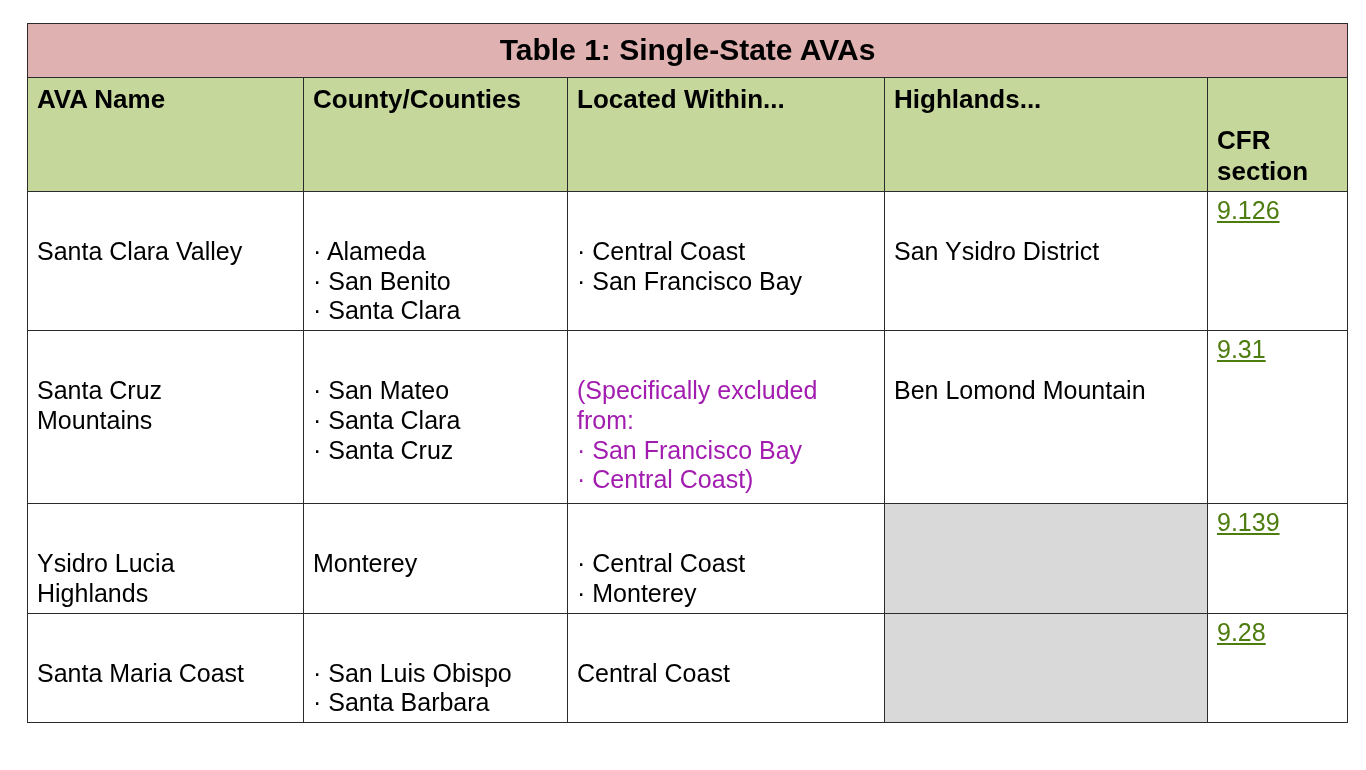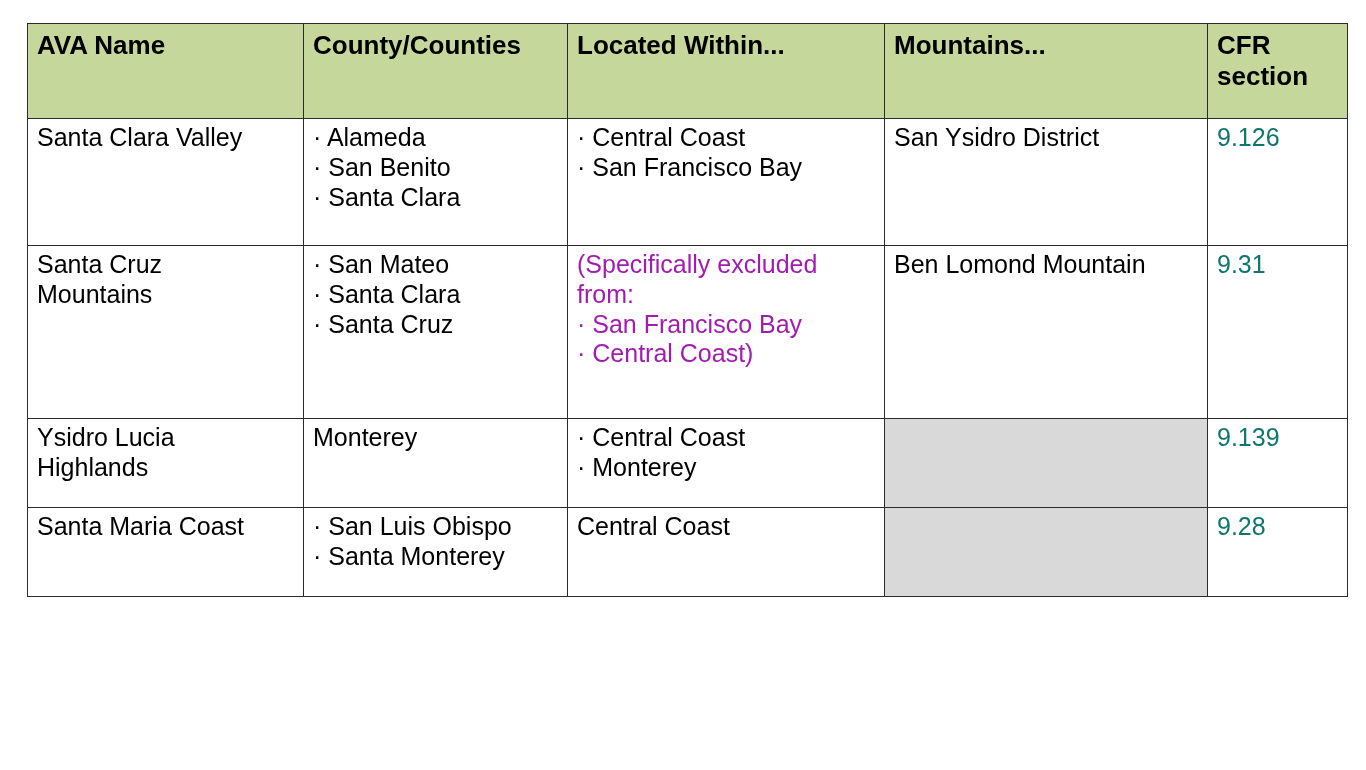--- a/index.html
+++ b/index.html
@@ -63,36 +63,38 @@
     background: #C6D79B;
     font-weight: bold;
     font-size: 26px;
     height: 84px;
     padding-top: 6px;
     vertical-align: top;
   }
 
   .cell-lines {
     display: block;
+    margin-top: 41px;
   }
   .cell-lines .line {
     display: block;
     white-space: nowrap;
   }
 
   .red-text {
     color: #a21caf;
   }
 
   td.shaded {
     background: #D9D9D9;
   }
 
   a.cfr-link {
-    color: #0f766e;
+    color: #4d7c0f;
+    text-decoration: underline;
     cursor: pointer;
   }
 
   
   tr.r-h0 td { height: 36px; }
   tr.r-h3 td { height: 118px; }
   tr.r-h4 td { height: 164px; }
   tr.r-h2 td { height: 80px; }
   tr.r-last td { height: 80px; }
 </style>
@@ -102,25 +104,28 @@
 <div id="table-wrap">
   <table class="ava-table">
     <colgroup>
       <col class="c-ava">
       <col class="c-county">
       <col class="c-within">
       <col class="c-contains">
       <col class="c-cfr">
     </colgroup>
     <thead>
+      <tr class="title-row">
+        <th colspan="5">Table 1: Single-State AVAs</th>
+      </tr>
       <tr class="header-row">
         <th>AVA Name</th>
         <th>County/Counties</th>
         <th>Located Within...</th>
-        <th>Mountains...</th>
+        <th>Highlands...</th>
         <th>
           <span class="cell-lines">
             <span class="line">CFR</span>
             <span class="line">section</span>
           </span>
         </th>
       </tr>
     </thead>
     <tbody id="table-body">
         <tr class="r-h3">
@@ -201,21 +206,21 @@
         </tr>
         <tr class="r-last">
           <td>
             <span class="cell-lines">
               <span class="line">Santa Maria Coast</span>
             </span>
           </td>
           <td>
             <span class="cell-lines">
               <span class="line">· San Luis Obispo</span>
-              <span class="line">· Santa Monterey</span>
+              <span class="line">· Santa Barbara</span>
             </span>
           </td>
           <td>
             <span class="cell-lines">
               <span class="line">Central Coast</span>
             </span>
           </td>
           <td class="shaded"></td>
           <td><a class="cfr-link">9.28</a></td>
         </tr>

